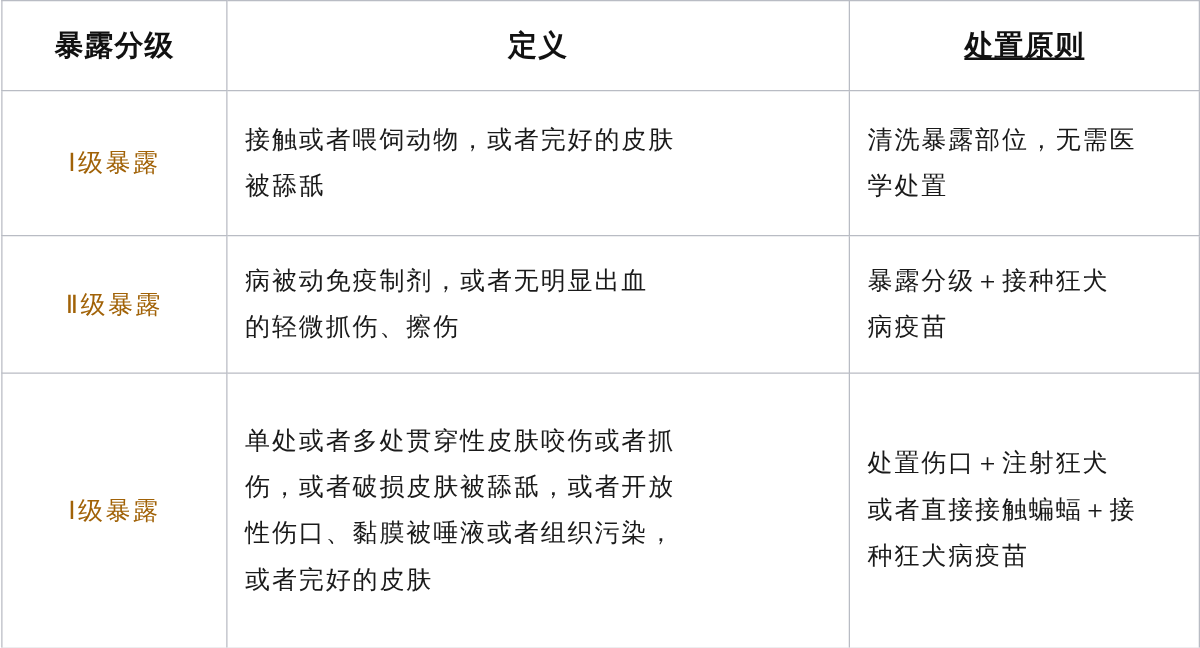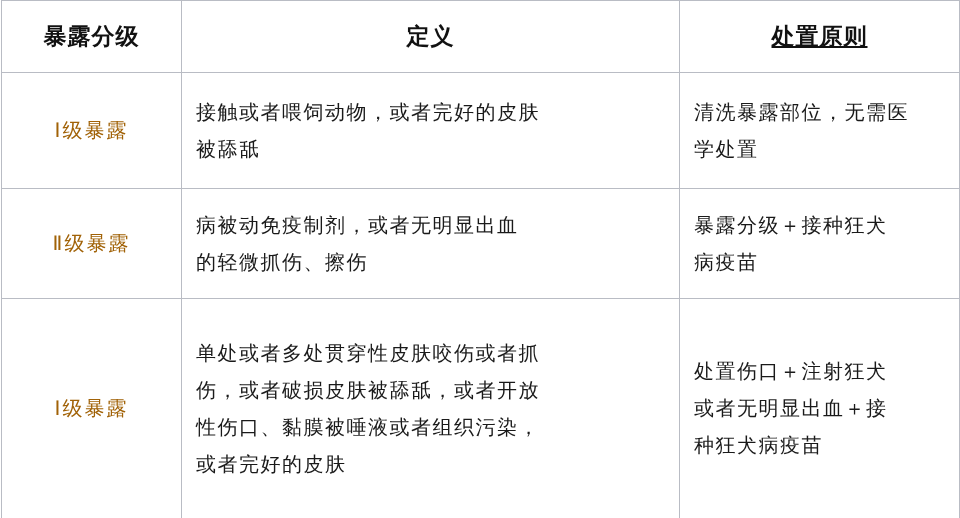--- a/index.html
+++ b/index.html
@@ -106,19 +106,19 @@
       <tr class="row-3">
         <td class="grade-cell">Ⅰ级暴露</td>
         <td class="def-cell">
           <span class="line">单处或者多处贯穿性皮肤咬伤或者抓</span>
           <span class="line">伤，或者破损皮肤被舔舐，或者开放</span>
           <span class="line">性伤口、黏膜被唾液或者组织污染，</span>
           <span class="line">或者完好的皮肤</span>
         </td>
         <td class="princ-cell">
           <span class="line">处置伤口＋注射狂犬</span>
-          <span class="line">或者无明显出血＋接</span>
+          <span class="line">或者直接接触蝙蝠＋接</span>
           <span class="line">种狂犬病疫苗</span>
         </td>
       </tr>
     </tbody>
   </table>
 </div>
 
 </body></html>

